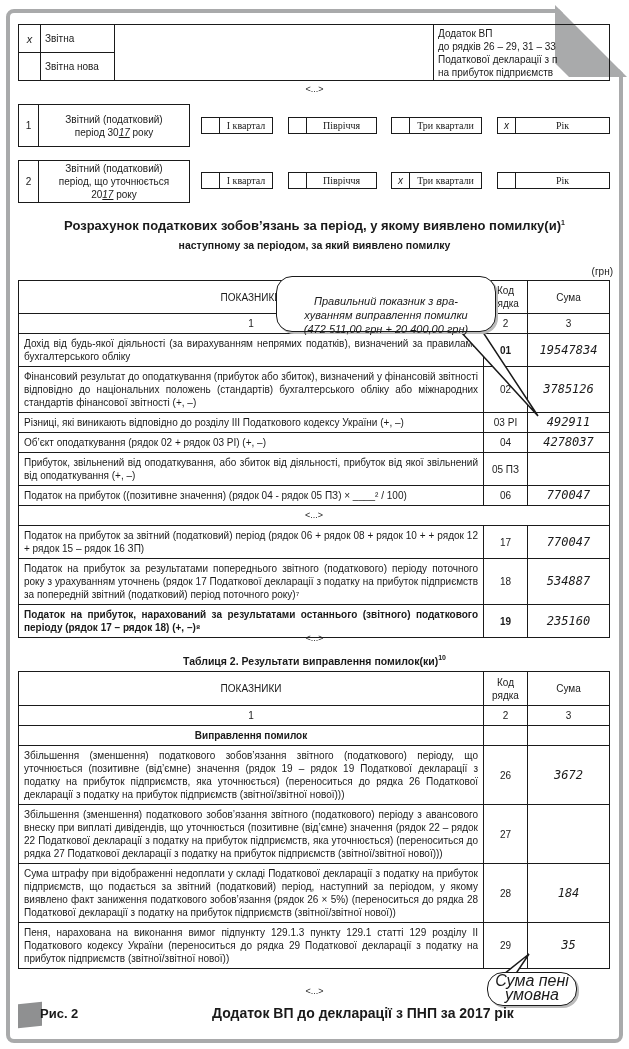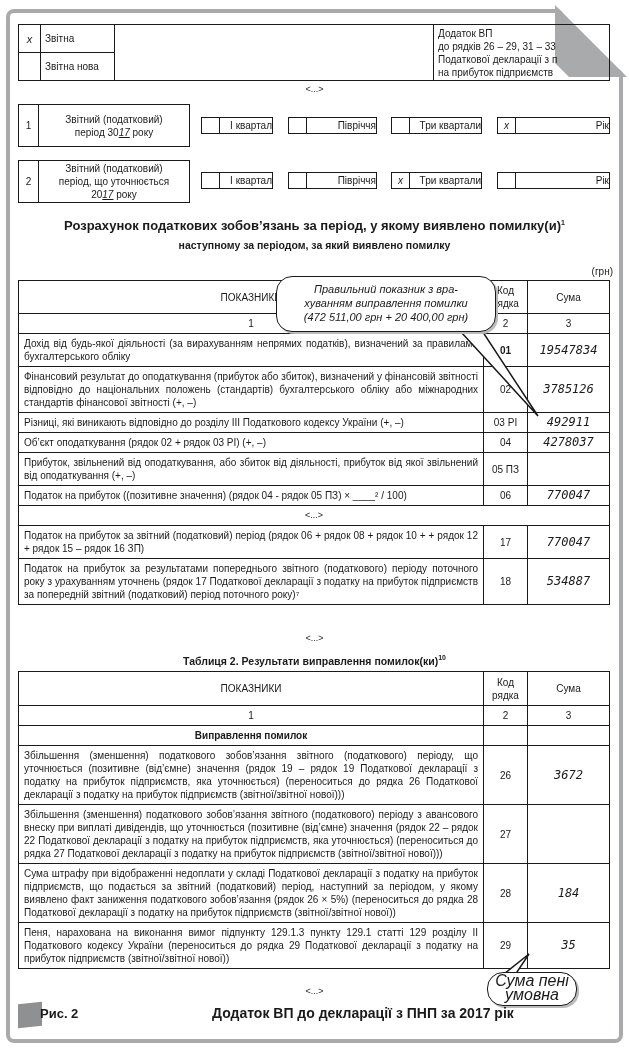--- a/index.html
+++ b/index.html
@@ -22,21 +22,21 @@
 
   .ellipsis { font-size: 9px; text-align: center; color: #222; }
 
   .period-box { left: 18px; width: 172px; font-size: 10px; }
   .period-box td { height: 42px; text-align: center; vertical-align: middle; line-height: 13px; }
   .period-box td.num { width: 20px; }
   .u { text-decoration: underline; font-style: italic; }
 
   .qbox { display: flex; position: absolute; border: 1px solid #1a1a1a; height: 17px; font-size: 10px; }
   .qbox .chk { width: 18px; border-right: 1px solid #1a1a1a; text-align: center; font-style: italic; line-height: 15px; }
-  .qbox .lbl { flex: 1; text-align: right; line-height: 15px; }
+  .qbox .lbl { flex: 1; text-align: center; line-height: 15px; font-family: Liberation Serif, serif; }
 
   .title-main { left: 0; width: 629px; text-align: center; font-weight: bold; font-size: 13px; }
   .title-sub { left: 0; width: 629px; text-align: center; font-weight: bold; font-size: 10.5px; line-height: 14px; }
   sup { font-size: 7px; }
 
   .data-table { left: 18px; width: 592px; font-size: 10px; }
   .data-table td { padding: 3px 5px; line-height: 13px; vertical-align: middle; }
   .data-table td.code { width: 44px; text-align: center; }
   .data-table td.sum { width: 82px; text-align: center; font-family: "DejaVu Sans Mono", monospace; font-style: italic; font-size: 12px; }
   .data-table td.head { text-align: center; }
@@ -197,27 +197,32 @@
   <tr>
     <td class="just">Податок на прибуток за звітний (податковий) період (рядок 06 + рядок 08 + рядок 10 + + рядок 12 + рядок 15 – рядок 16 ЗП)</td>
     <td class="code">17</td>
     <td class="sum">770047</td>
   </tr>
   <tr>
     <td class="just">Податок на прибуток за результатами попереднього звітного (податкового) періоду поточного року з урахуванням уточнень (рядок 17 Податкової декларації з податку на прибуток підприємств за попередній звітний (податковий) період поточного року)⁷</td>
     <td class="code">18</td>
     <td class="sum">534887</td>
   </tr>
+  <tr>
+    <td class="just bold">Податок на прибуток, нарахований за результатами останнього (звітного) податкового періоду (рядок 17 – рядок 18) (+, –)⁸</td>
+    <td class="code bold">19</td>
+    <td class="sum">235160</td>
+  </tr>
 </tbody>
   </table>
 
 <svg class="abs" style="left:430px; top:320px;" width="120" height="100">
   <polygon points="20,0 45,0 108,96" fill="#fff" stroke="#1a1a1a" stroke-width="1.5"></polygon>
 </svg>
-<div class="callout" style="left:276px; top:276px; width:220px; height:56px; padding-top:5px;">
+<div class="callout" style="left:276px; top:276px; width:220px; height:56px; padding-top:17px;">
   <div>Правильний показник з вра-</div>
   <div>хуванням виправлення помилки</div>
   <div>(472 511,00 грн + 20 400,00 грн)</div>
 </div>
 
 <div class="abs ellipsis" style="left:0; width:629px; top:633px;">&lt;...&gt;</div>
 
 <div class="abs title-sub" style="top:651px;"><span>Таблиця 2. Результати виправлення помилок(ки)</span><sup>10</sup></div>
 
 <table class="abs data-table" style="top:671px;">

